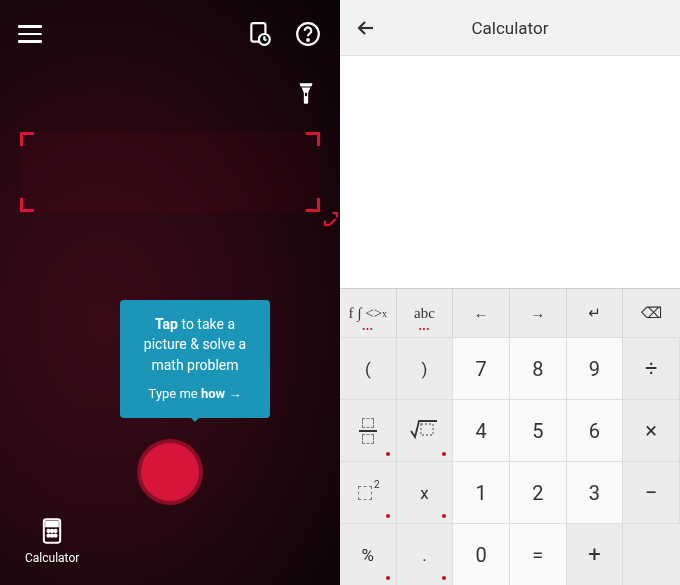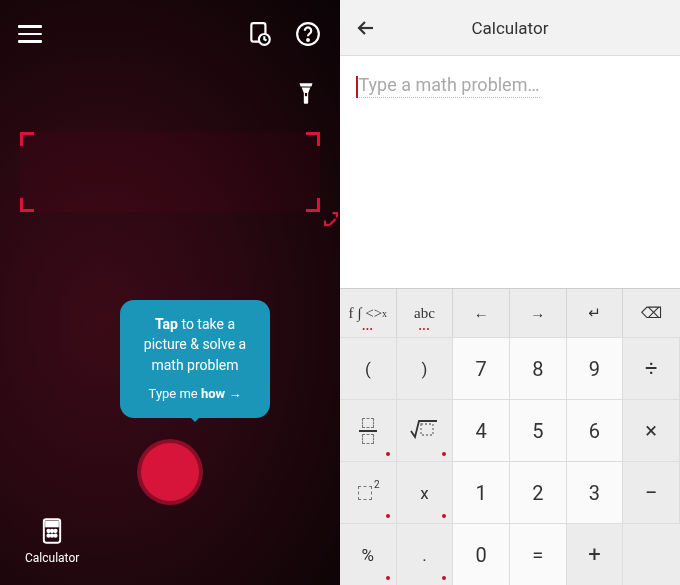--- a/index.html
+++ b/index.html
@@ -15,21 +15,21 @@
   .flashlight { position: absolute; right: 20px; top: 80px; color: #fff; cursor: pointer; }
   
   .scan-frame { position: absolute; left: 20px; right: 20px; top: 132px; height: 80px; background: rgba(255,0,50,0.04); }
   .corner { position: absolute; width: 14px; height: 14px; border: 3px solid #d7153b; }
   .corner.tl { top: 0; left: 0; border-right: none; border-bottom: none; }
   .corner.tr { top: 0; right: 0; border-left: none; border-bottom: none; }
   .corner.bl { bottom: 0; left: 0; border-right: none; border-top: none; }
   .corner.br { bottom: 0; right: 0; border-left: none; border-top: none; }
   .resize-handle { position: absolute; right: -20px; bottom: -20px; color: #d7153b; font-size: 18px; font-weight: bold; cursor: pointer; }
   
-  .tooltip { position: absolute; left: 120px; top: 300px; width: 150px; background: #1b96b9; color: #fff; border-radius: 14px; padding: 14px 14px; font-size: 14px; text-align: center; line-height: 1.45; }
+  .tooltip { position: absolute; left: 120px; top: 300px; width: 150px; background: #1b96b9; color: #fff; border-radius: 4px; padding: 14px 14px; font-size: 14px; text-align: center; line-height: 1.45; }
   .tooltip .primary { margin-bottom: 10px; }
   .tooltip .secondary { font-size: 13px; }
   .tooltip::after { content: ""; position: absolute; bottom: -14px; left: 50%; transform: translateX(-50%); border: 10px solid transparent; border-top-color: #1b96b9; }
   
   .shutter { position: absolute; left: 50%; transform: translateX(-50%); bottom: 80px; width: 66px; height: 66px; border-radius: 50%; background: #d7153b; border: 4px solid rgba(0,0,0,0.35); cursor: pointer; }
   
   .calc-shortcut { position: absolute; left: 25px; bottom: 20px; text-align: center; color: #fff; cursor: pointer; }
   .calc-shortcut .ci { width: 28px; height: 28px; margin: 0 auto 6px; }
   .calc-shortcut .lbl { font-size: 12px; }
   
@@ -147,25 +147,20 @@
   <div class="calc-header">
     <div class="back-btn">
       <svg width="24" height="24" viewBox="0 0 24 24" fill="none" stroke="#333" stroke-width="2.2">
         <path d="M19 12H5"></path>
           <path d="M11 18l-6-6 6-6"></path>
       </svg>
     </div>
     <div class="calc-title">Calculator</div>
   </div>
 
-  <div class="input-area">
-    <div class="math-input">
-      <span class="cursor"></span><span class="placeholder">Type a math problem…</span>
-    </div>
-  </div>
 
   <div class="spacer"></div>
 
   <div class="toolbar-row">
     <div class="tb">
         <span>f ∫ &lt;&gt;</span>
         <span class="sub">x</span>
         <span class="dots">•••</span>
       </div>
     <div class="tb">

